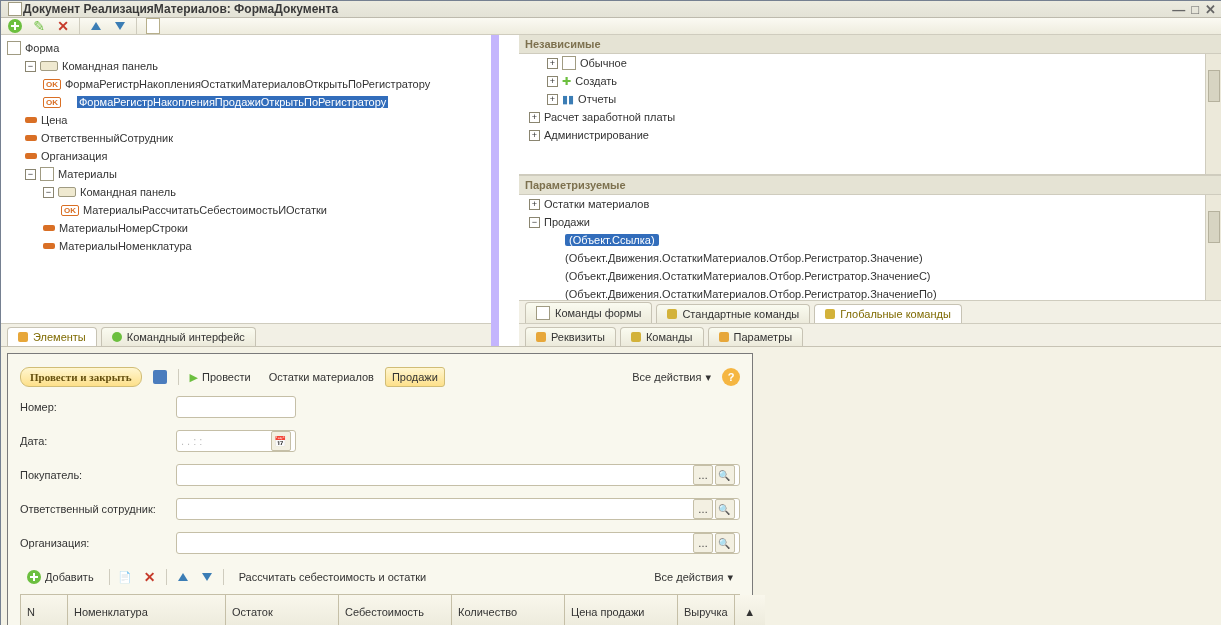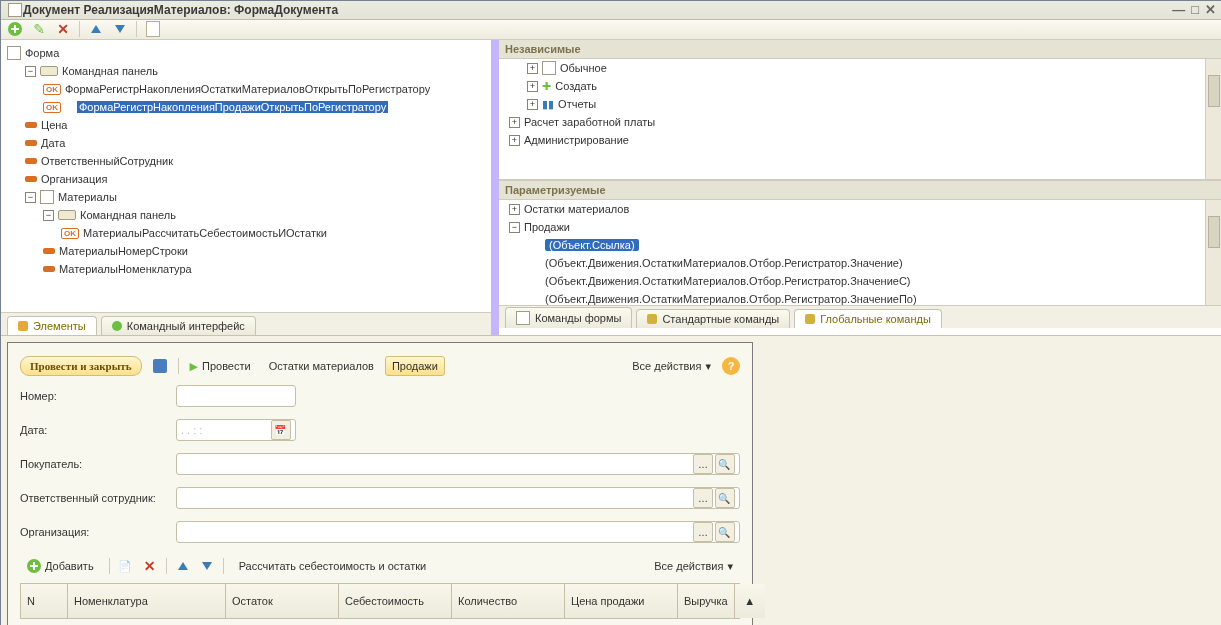--- a/index.html
+++ b/index.html
@@ -34,21 +34,21 @@
   .sel-node .lbl{background:#326dbb;color:#fff;padding:0 2px;margin-left:12px;}
   .pad1{padding-left:18px;} .pad2{padding-left:36px;} .pad3{padding-left:54px;}
 
   .tabrow{height:22px;display:flex;align-items:flex-end;background:#f2f0e5;border-top:1px solid #cfccbe;padding-left:6px;gap:4px;}
   .tab{padding:3px 10px;border:1px solid #c7c3b4;border-bottom:none;background:linear-gradient(#fafbf0,#eceadb);border-radius:4px 4px 0 0;display:inline-flex;align-items:center;gap:5px;font-size:11px;cursor:pointer;}
   .tab.active{background:#fff;color:#7f6a00;}
   .tab .dot-g{width:10px;height:10px;border-radius:50%;background:#6cbf3f;display:inline-block;}
   .tab .dot-o{width:10px;height:10px;background:#e7a73a;display:inline-block;border-radius:2px;}
   .tab .dot-y{width:10px;height:10px;background:#d3b23a;display:inline-block;border-radius:2px;}
 
-  .rightpanel{flex:1;display:flex;flex-direction:column;}
+  .rightpanel{flex:1;display:flex;flex-direction:column;margin-left:20px;}
   .section-hdr{background:#e5e3d4;color:#7d714f;font-weight:bold;border-bottom:1px solid #cfccbe;padding:3px 6px;}
   .section-body{background:#fff;flex:0 0 auto;overflow:auto;position:relative;}
   .rlist .node{padding-left:10px;}
   .rlist .pad1{padding-left:28px;} .rlist .pad2{padding-left:46px;}
   .sel-pill{background:#326dbb;color:#fff;padding:0 4px;border-radius:2px;text-align:center;}
   .sb1{height:120px;border-bottom:2px solid #cfccbe;}
   .sb2{height:105px;}
   .vscroll{position:absolute;right:0;top:0;bottom:0;width:16px;background:#ece9da;border-left:1px solid #cfccbe;}
   .vscroll .thumb{position:absolute;left:2px;right:2px;top:16px;height:30px;background:#d7d4c2;border:1px solid #b5b19d;}
   .flexfill{flex:1;}
@@ -132,24 +132,20 @@
           <div class="node pad2 sel-node">
               <span class="ok-badge">OK</span>
               <span class="lbl">ФормаРегистрНакопленияПродажиОткрытьПоРегистратору</span>
             </div>
           <div class="node pad1">
               <span class="gh"></span>
               <span class="lbl">Цена</span>
             </div>
           <div class="node pad1">
               <span class="gh"></span>
-              <span class="lbl">Дата</span>
-            </div>
-          <div class="node pad1">
-              <span class="gh"></span>
               <span class="lbl">ОтветственныйСотрудник</span>
             </div>
           <div class="node pad1">
               <span class="gh"></span>
               <span class="lbl">Организация</span>
             </div>
           <div class="node pad1">
               <span class="minus-box">−</span>
               <span class="form-ico"></span>
               <span class="lbl">Материалы</span>
@@ -246,20 +242,34 @@
             <span class="form-ico"></span>
             <span>Команды формы</span>
           </div>
         <div class="tab">
             <span class="dot-y"></span>
             <span>Стандартные команды</span>
           </div>
         <div class="tab active">
             <span class="dot-y"></span>
             <span>Глобальные команды</span>
+          </div>
+      </div>
+      <div class="tabrow" style="border-top:1px solid #cfccbe;">
+        <div class="tab">
+            <span class="dot-o"></span>
+            <span>Реквизиты</span>
+          </div>
+        <div class="tab">
+            <span class="dot-y"></span>
+            <span>Команды</span>
+          </div>
+        <div class="tab">
+            <span class="dot-o"></span>
+            <span>Параметры</span>
           </div>
       </div>
     </div>
   </div>
 
   <div class="preview-area">
     <div class="preview">
       <div class="pv-top">
         <span class="btn-yellow">Провести и закрыть</span>
         <span class="tbtn save-ic">

